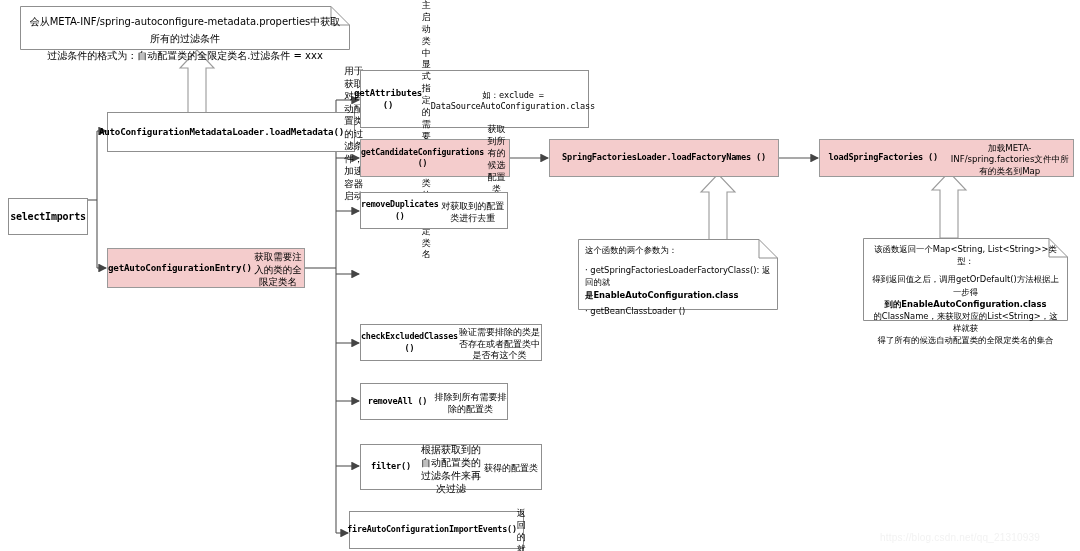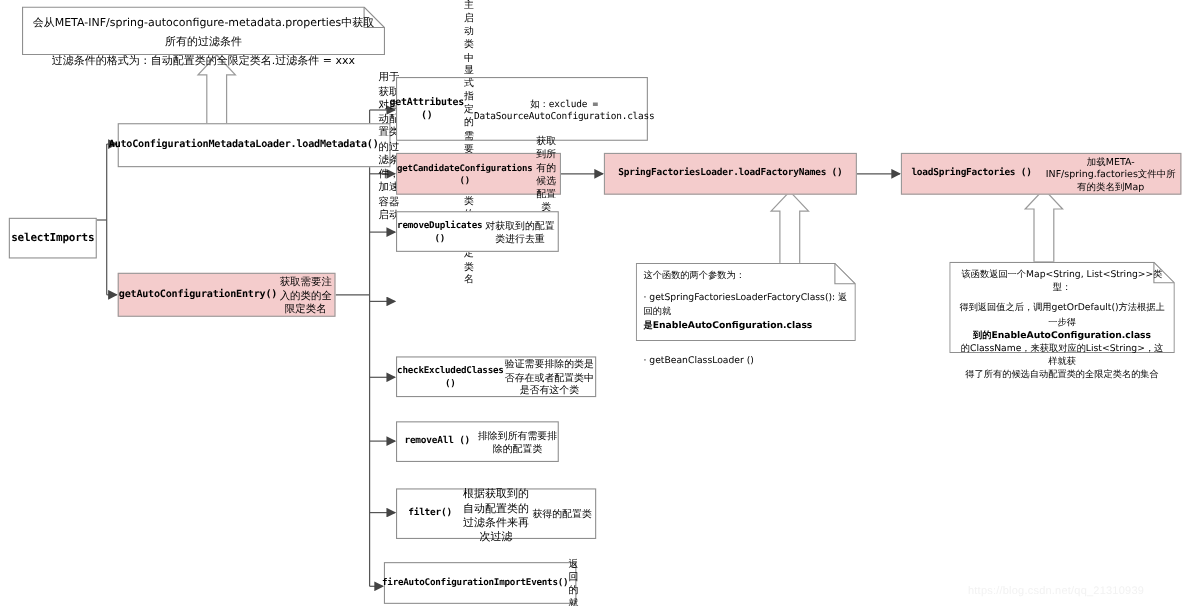--- a/index.html
+++ b/index.html
@@ -174,21 +174,21 @@
   </div>
 
   <div class="note" style="left:578px;top:239px;width:200px;height:71px;font-size:8.4px;">
     <svg class="noteshape" viewBox="0 0 200 71" preserveAspectRatio="none">
       <path d="M0.5,0.5 L181,0.5 L199.5,19 L199.5,70.5 L0.5,70.5 z" fill="#ffffff" stroke="#8f8f8f" stroke-width="1"></path>
       <path d="M181,0.5 L181,19 L199.5,19" fill="none" stroke="#8f8f8f" stroke-width="1"></path>
     </svg>
     <div class="notebody cjk" style="text-align:left;line-height:1.5;">
       <span class="ln" style="margin-bottom:7px;">这个函数的两个参数为：</span>
       <span class="ln">· getSpringFactoriesLoaderFactoryClass(): 返回的就</span>
-      <span class="ln b" style="margin-bottom:20px;">是EnableAutoConfiguration.class</span>
+      <span class="ln b" style="margin-bottom:4px;">是EnableAutoConfiguration.class</span>
       <span class="ln">· getBeanClassLoader ()</span>
     </div>
   </div>
 
   <div class="note" style="left:863px;top:238px;width:205px;height:83px;font-size:8.4px;">
     <svg class="noteshape" viewBox="0 0 205 83" preserveAspectRatio="none">
       <path d="M0.5,0.5 L186,0.5 L204.5,19 L204.5,82.5 L0.5,82.5 z" fill="#ffffff" stroke="#8f8f8f" stroke-width="1"></path>
       <path d="M186,0.5 L186,19 L204.5,19" fill="none" stroke="#8f8f8f" stroke-width="1"></path>
     </svg>
     <div class="notebody cjk" style="text-align:center;line-height:1.45;">

